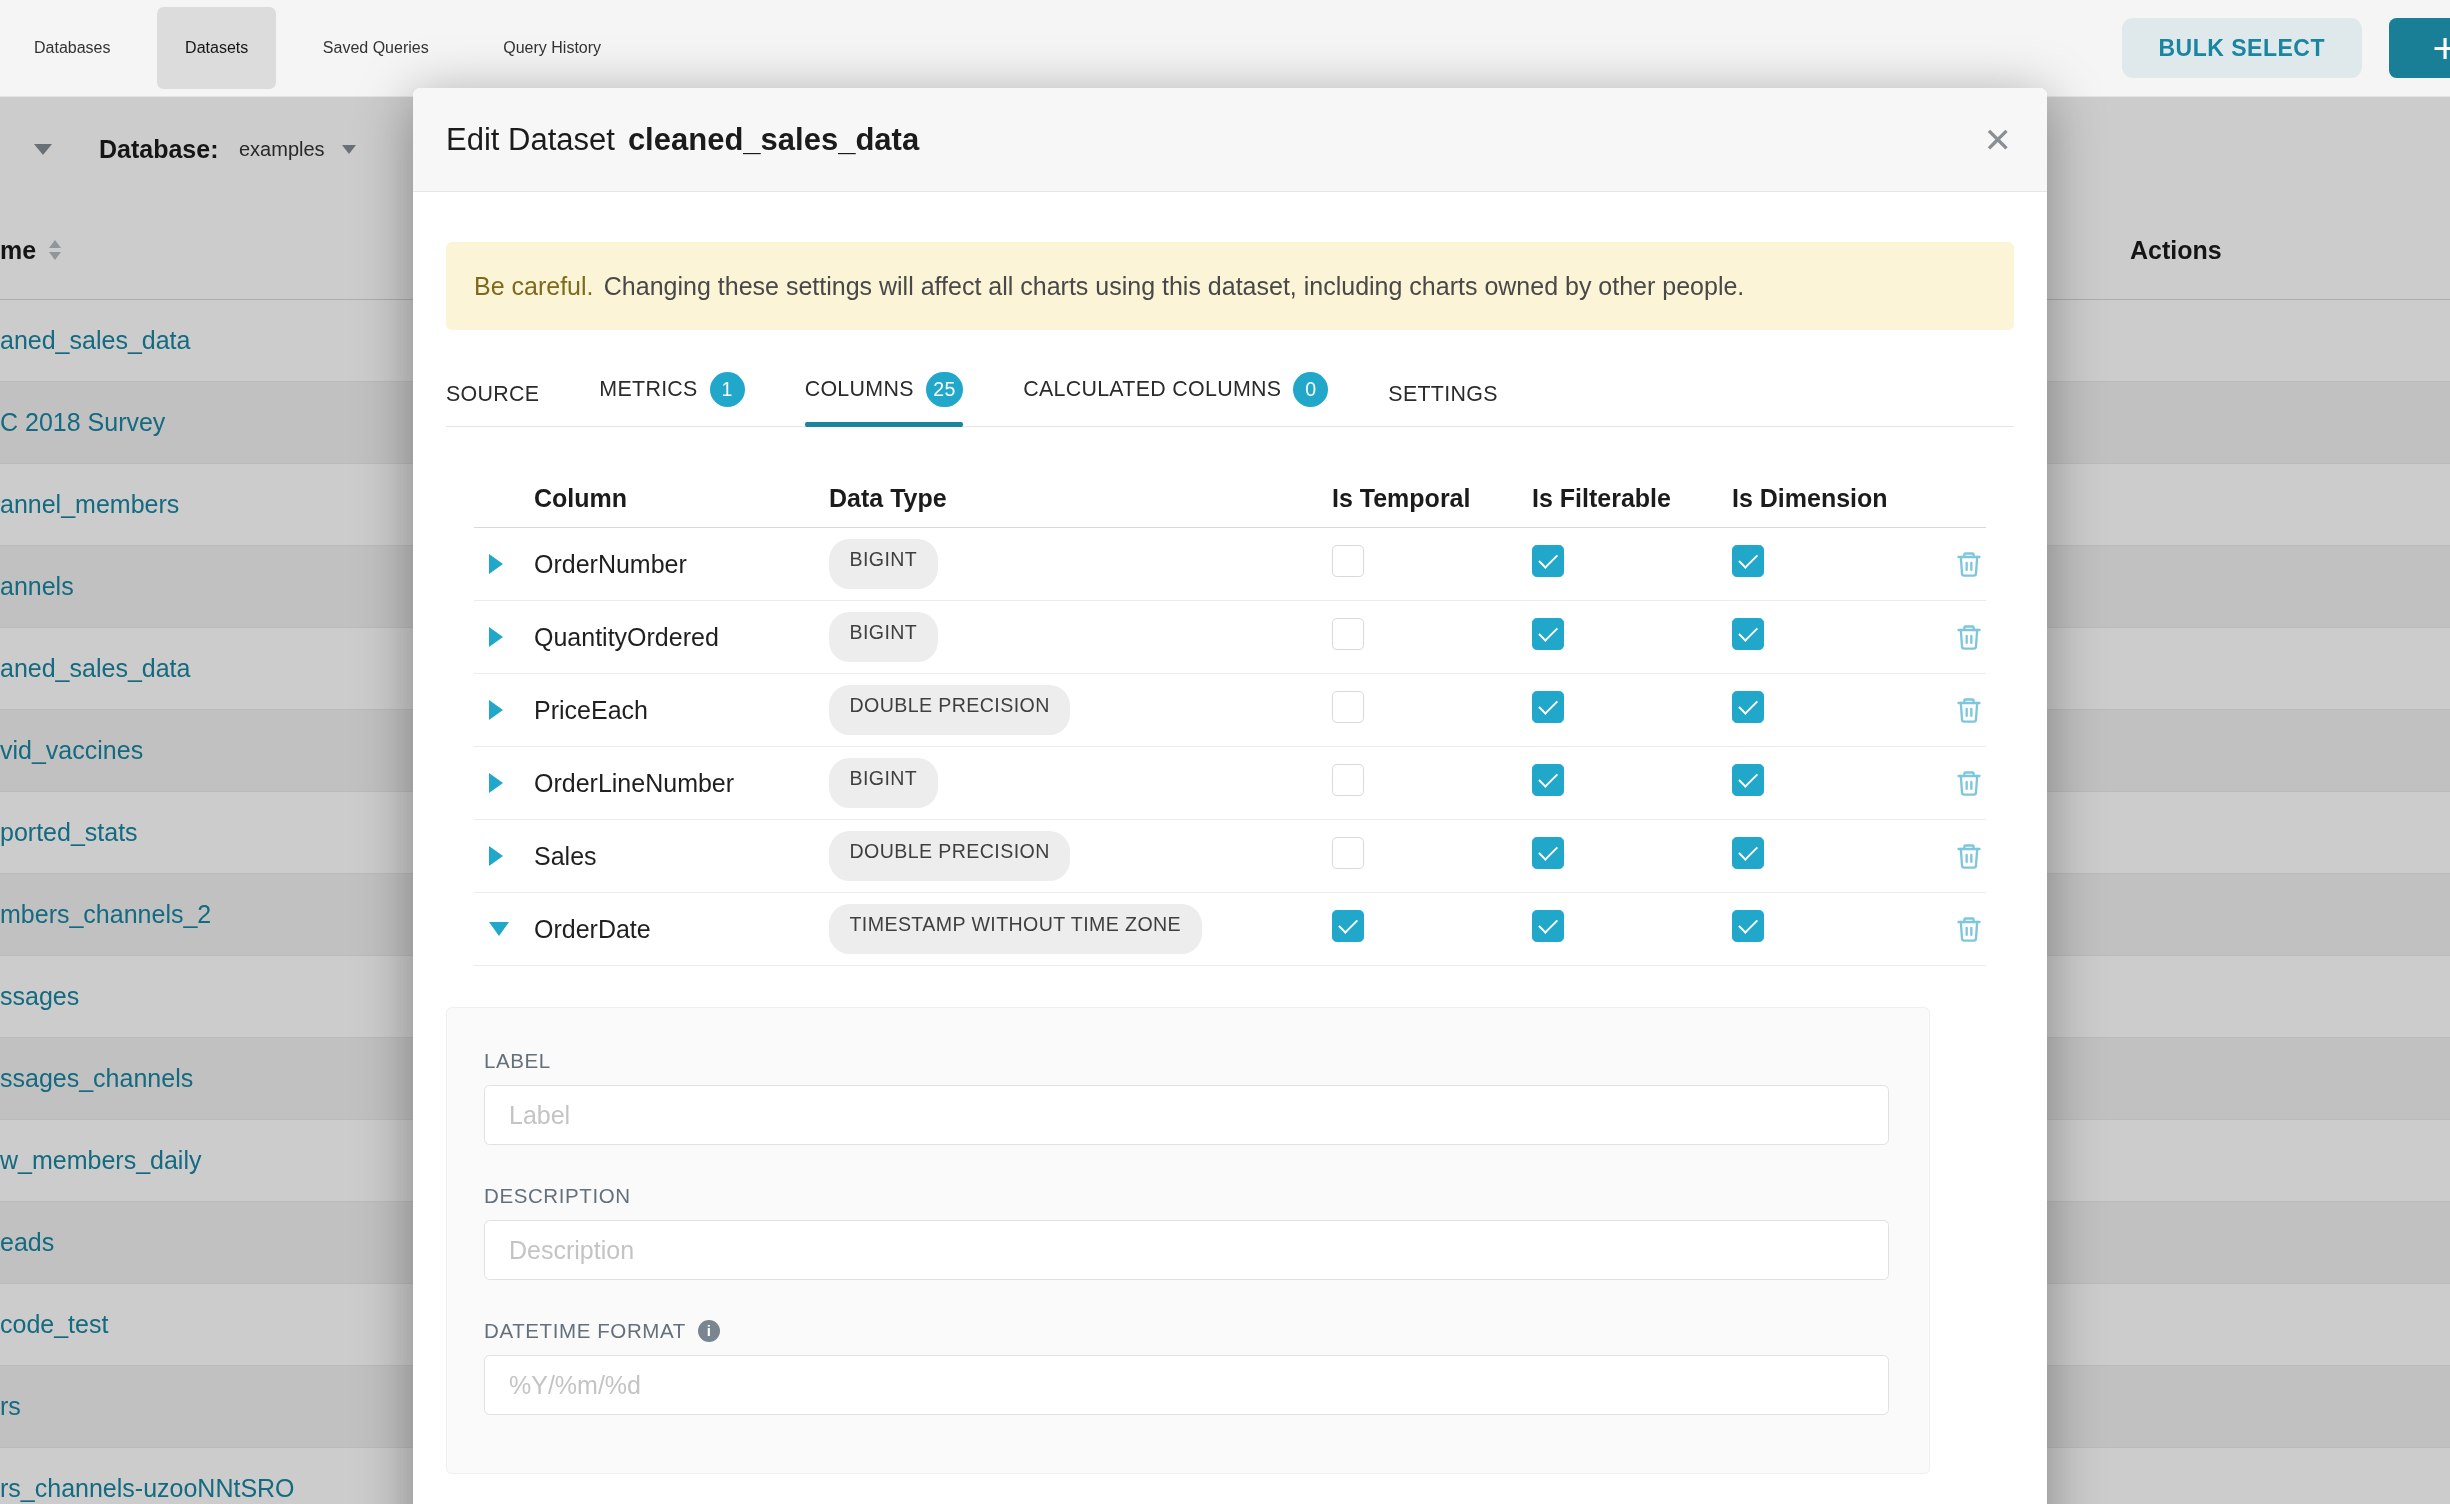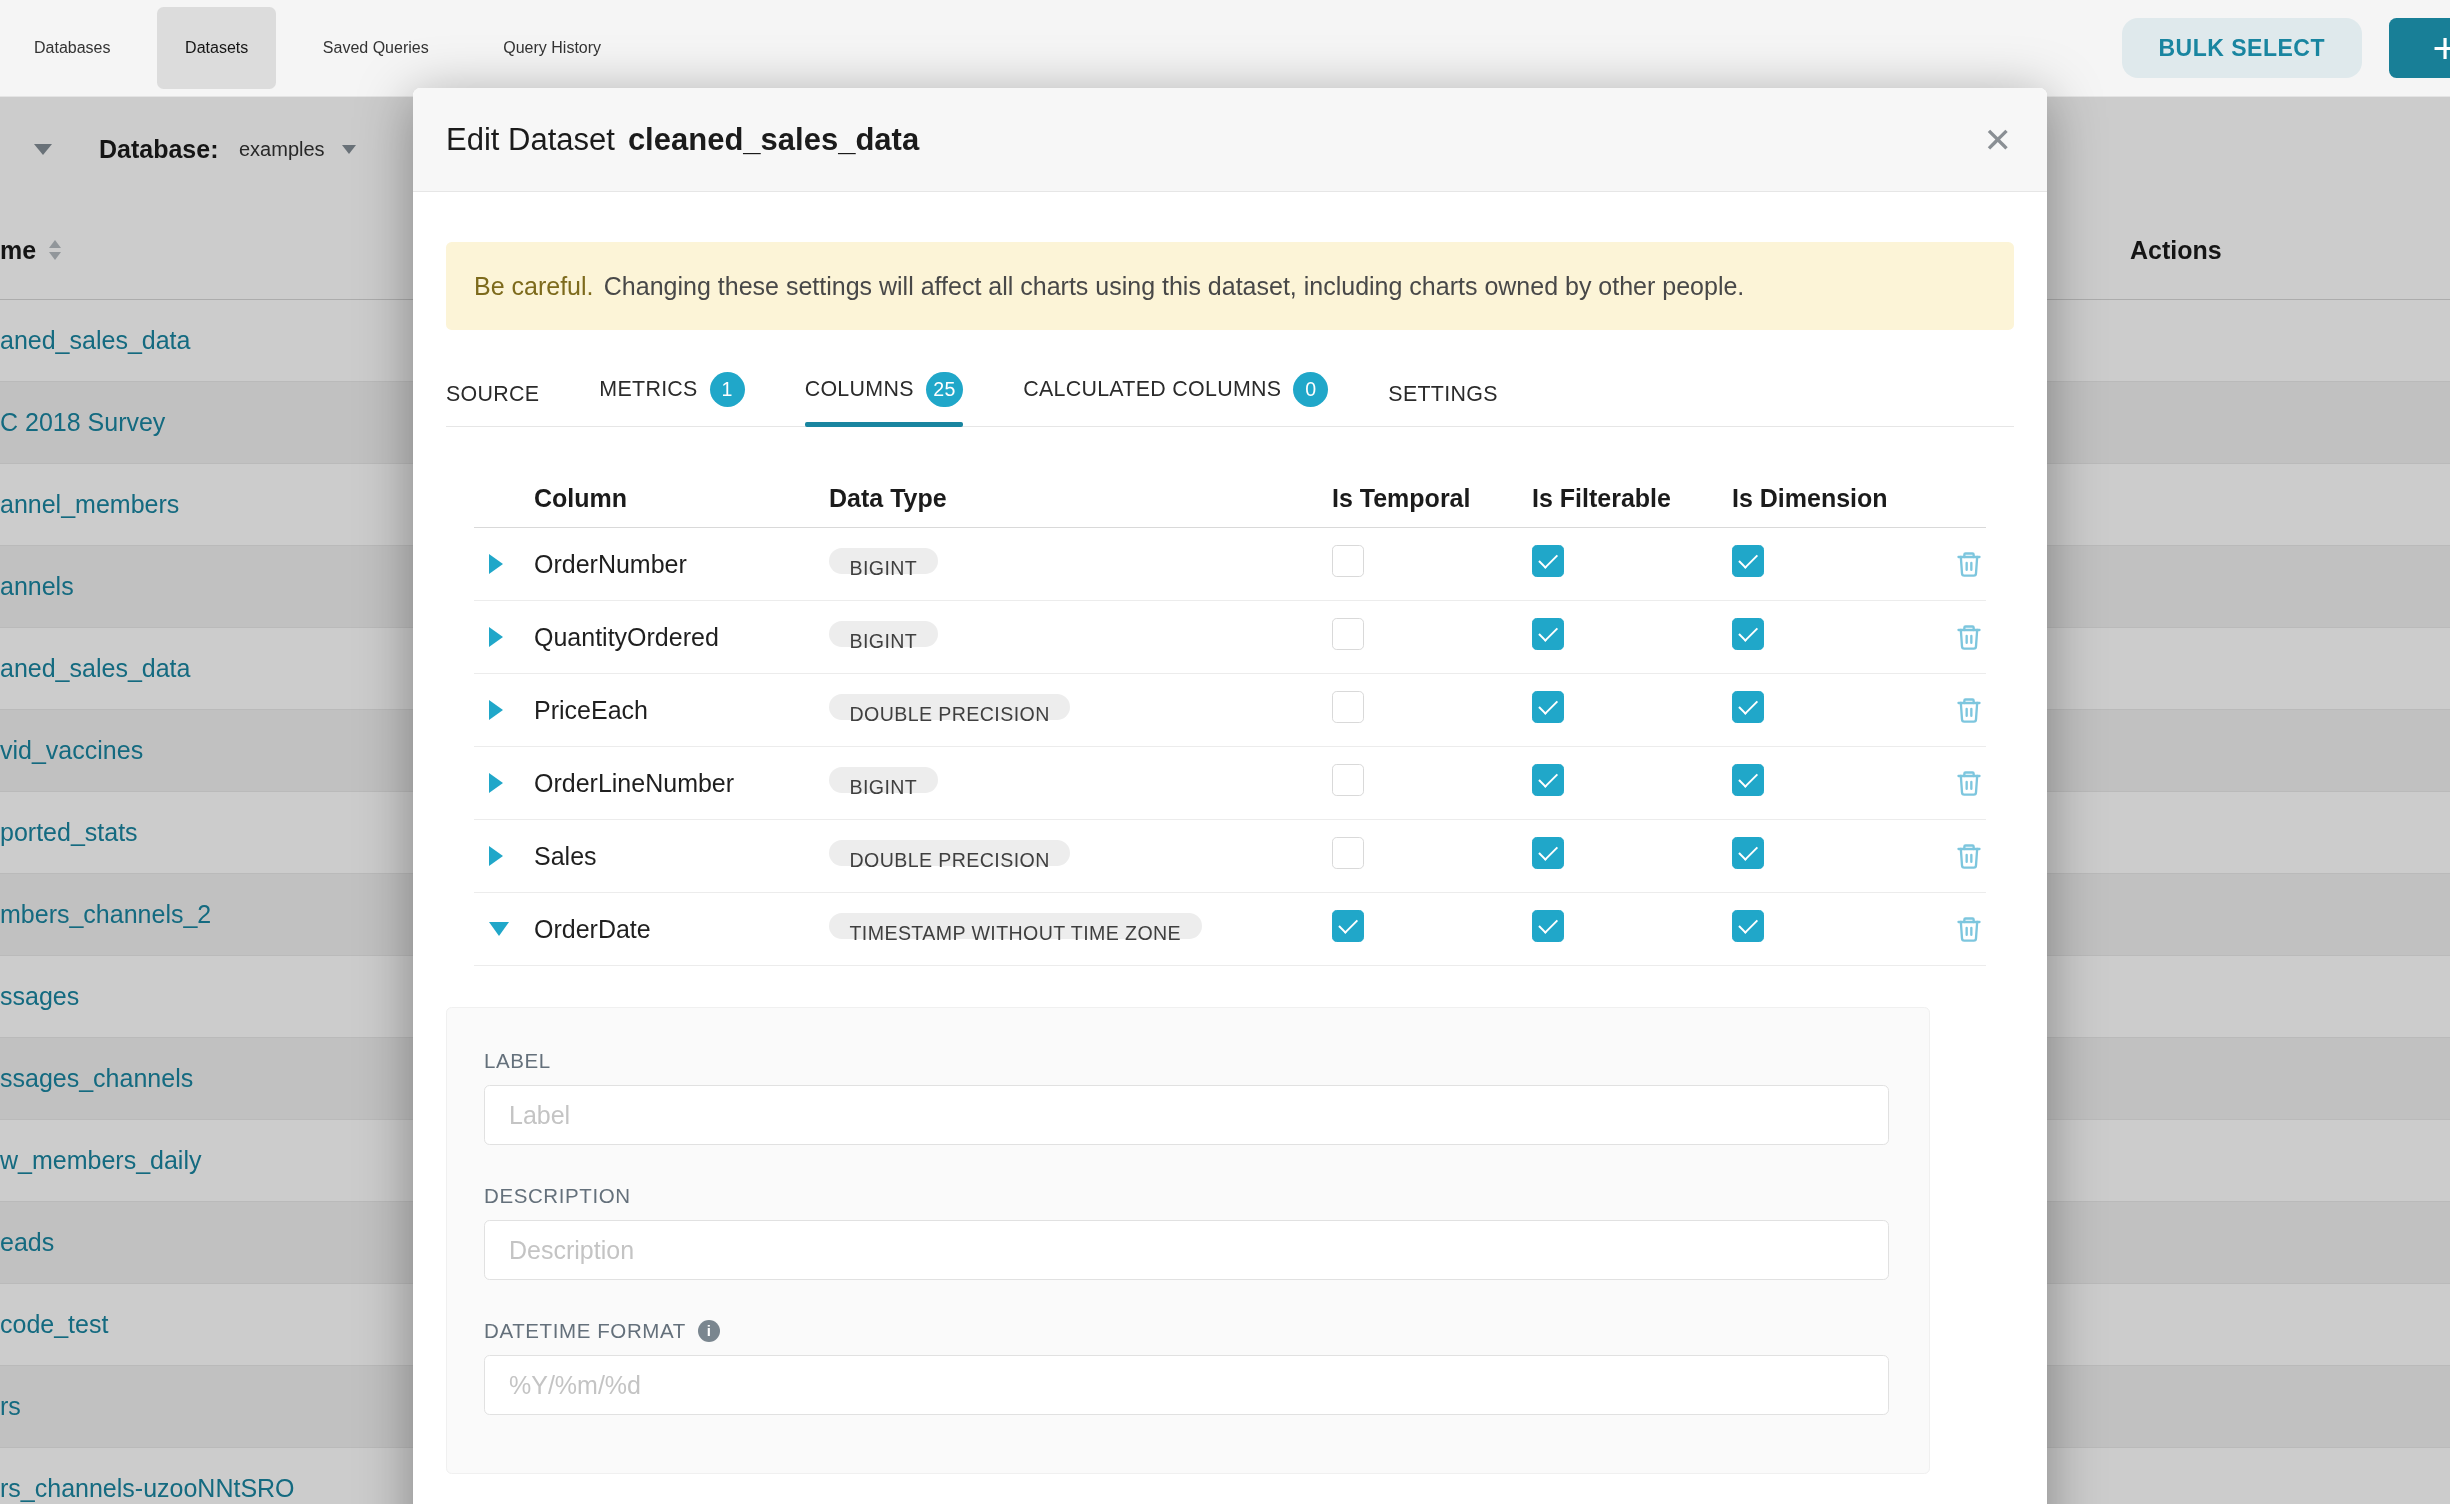--- a/index.html
+++ b/index.html
@@ -8,21 +8,21 @@
     --accent:#20a7c9;--accent-dark:#1985a0;--warning-bg:#fcf4d7;--warning-bold:#7d6a1c;--trash:#7dc6de;}
 
   
   .topnav{position:absolute;left:0;top:0;width:100%;height:97px;background:#f5f5f5;
     border-bottom:0.9px solid #e4e4e4;display:flex;align-items:center;z-index:50;padding-left:34px}
   .nav-tabs{display:flex;align-items:center;height:100%;gap:18.6px}
   .nav-item{font-size:16px;color:#333;padding:0 28px;height:100%;display:flex;align-items:center;cursor:pointer;white-space:nowrap}
   .nav-item:first-child{padding-left:0}
   .nav-item.active{background:#dcdcdc;border-radius:6.5px;height:82px;color:#141414}
   .nav-right{margin-left:auto;display:flex;align-items:center;gap:27px}
-  .bulk-btn{height:60px;padding:16px 37px;background:#dfe9ec;color:var(--accent-dark);border:none;border-radius:16px;
+  .bulk-btn{height:60px;padding:16px 37px;background:#dfe9ec;color:var(--accent-dark);border:none;border-radius:11px;
     font-size:23px;font-weight:700;letter-spacing:0.5px;font-family:inherit;cursor:pointer}
   .add-btn{height:60px;width:112px;margin-right:-51px;background:#187f97;color:#fff;border:none;border-radius:7.5px;
     font-size:43px;display:flex;align-items:center;justify-content:center;cursor:pointer;font-family:inherit}
 
   
   .content{position:absolute;left:0;top:97px;right:0;bottom:0;background:#fff}
   .filter-row{display:flex;align-items:center;height:104px;padding-left:34px}
   .chev{width:0;height:0;border-left:9.3px solid transparent;border-right:9.3px solid transparent;border-top:11.2px solid #848e96;display:inline-block}
   .chev.small{border-left-width:7.5px;border-right-width:7.5px;border-top-width:9.3px}
   .db-label{font-size:25px;font-weight:700;color:#1b1b1b;margin-left:47px}
@@ -64,21 +64,21 @@
 
   .cols-table{margin:43px 28px 0 28px}
   .cgrid{display:grid;grid-template-columns:60px 295px 503px 200px 200px 223px 1fr;align-items:center}
   .t-head{height:58px;border-bottom:0.9px solid #d9d9d9;font-size:25px;font-weight:700;color:#1b1b1b}
   .t-head .hc{white-space:nowrap}
   .col-row{height:73px;border-bottom:0.9px solid #ececec;font-size:25px;color:#1f1f1f}
   .caret-cell{padding-left:15px;display:flex}
   .caret{width:0;height:0;display:inline-block}
   .caret.right{border-top:10.3px solid transparent;border-bottom:10.3px solid transparent;border-left:14px solid var(--accent)}
   .caret.down{border-left:10.3px solid transparent;border-right:10.3px solid transparent;border-top:14px solid var(--accent)}
-  .pill{display:inline-block;height:26px;line-height:41px;padding:0 20.5px;border-radius:20.5px;background:#ededed;
+  .pill{display:inline-block;height:50px;line-height:41px;padding:0 20.5px;border-radius:20.5px;background:#ededed;
     font-size:19.6px;color:#3f3f3f;letter-spacing:0.4px;white-space:nowrap}
   .checkbox{width:32px;height:32px;border-radius:4.7px;border:1.9px solid #d9d9d9;background:#fff;display:inline-block;position:relative;cursor:pointer}
   .checkbox.checked{background:var(--accent);border-color:var(--accent)}
   .checkbox.checked::after{content:"";position:absolute;left:5.6px;top:7.5px;width:16px;height:7.5px;
     border-left:2.8px solid #fff;border-bottom:2.8px solid #fff;transform:rotate(-45deg)}
   .trash-btn{display:flex;cursor:pointer}
 
   .expand-panel{margin-top:41px;width:1484px;background:#fafafa;border:0.9px solid #f0f0f0;border-radius:5.6px;
     padding:41px 40px 58px 37px}
   .field + .field{margin-top:39px}

